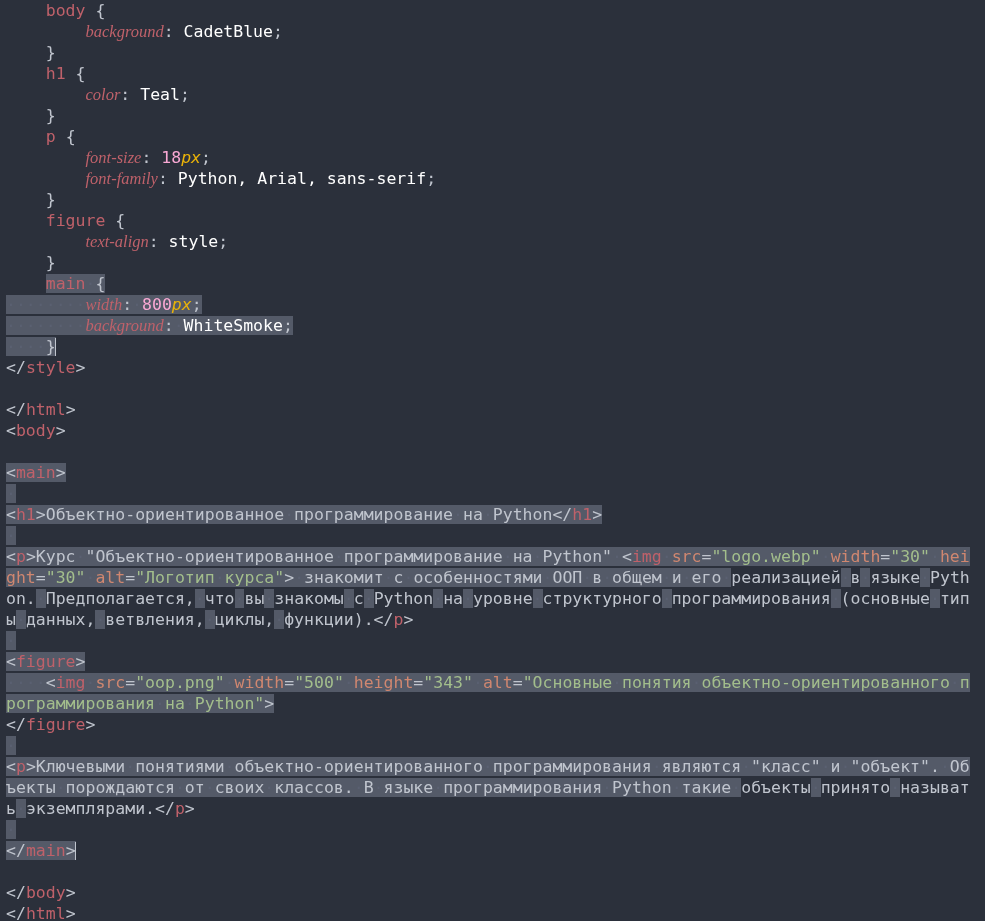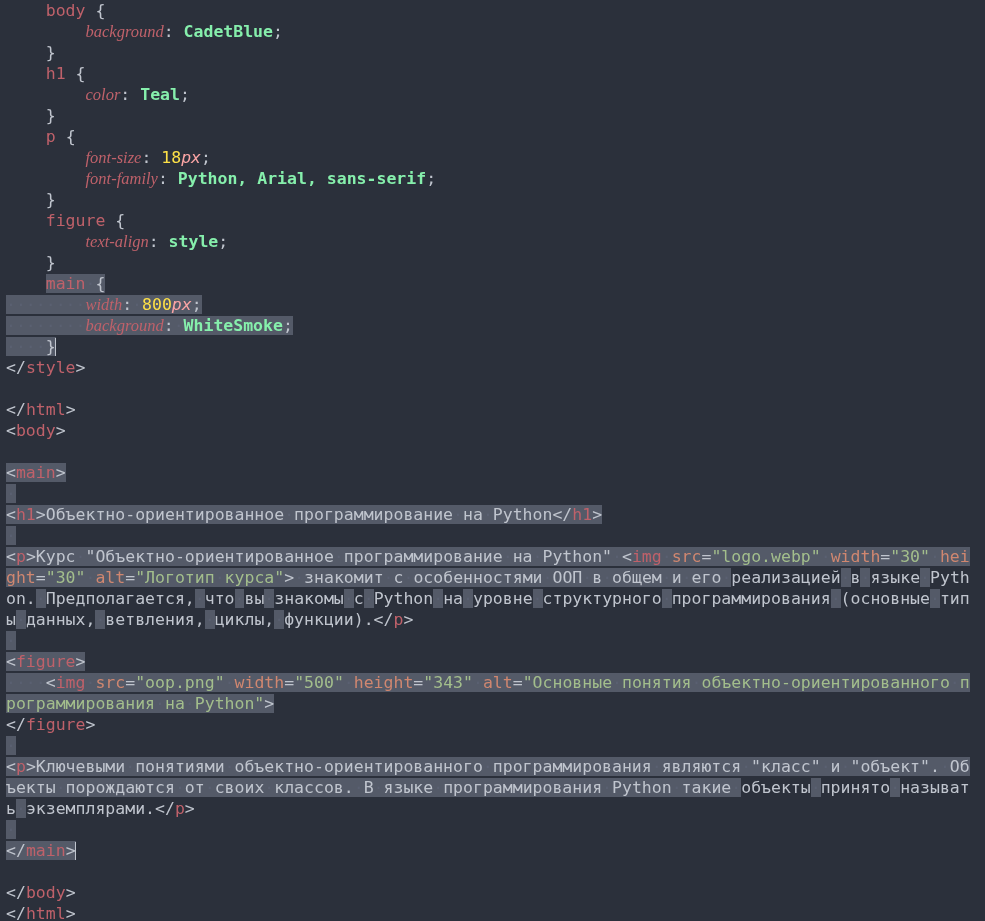--- a/index.html
+++ b/index.html
@@ -15,23 +15,23 @@
 }
 .editor {
   white-space: pre-wrap;
   word-break: break-all;
   padding: 0 6px 6px 6px;
 }
 .tok-tag      { color: #bf616a; }
 .tok-punct    { color: #c0c5ce; }
 .tok-prop-it  { color: #bf616a; font-style: italic; font-family: Liberation Serif, serif; }
 .tok-sel      { color: #bf616a; }
-.tok-value    { color: #86efac; font-weight: bold; }
-.tok-num      { color: #fde047; }
-.tok-unit     { color: #fca5a5; font-style: italic; }
+.tok-value    { color: #ffffff; }
+.tok-num      { color: #f9a8d4; }
+.tok-unit     { color: #eab308; font-style: italic; }
 .tok-attr     { color: #d08770; }
 .tok-str      { color: #a3be8c; }
 .tok-text     { color: #c0c5ce; }
 .sel { background: #545a68; }
 .ws  { color: #5a6071; }
 .cursor {
   display: inline-block;
   width: 1px; height: 18px;
   background: #c0c5ce;
   vertical-align: text-bottom;

